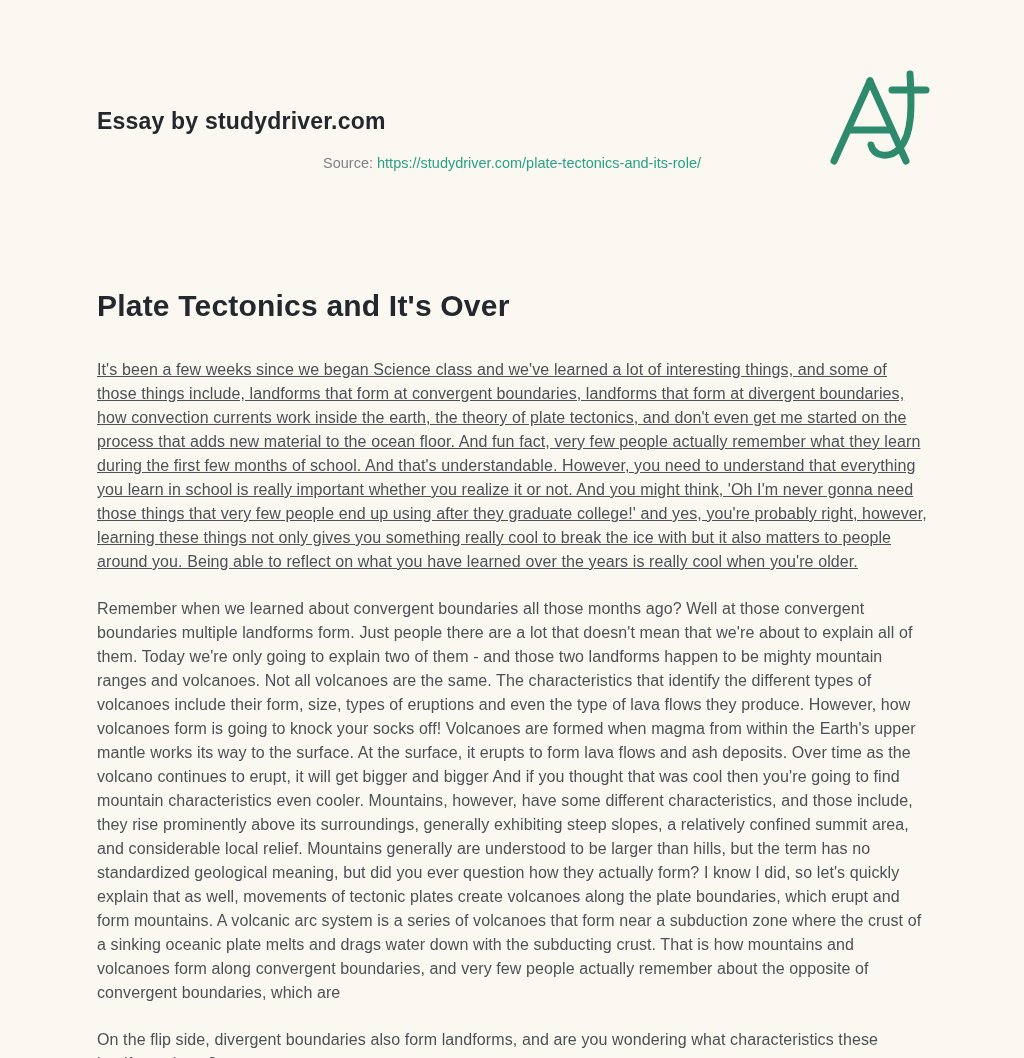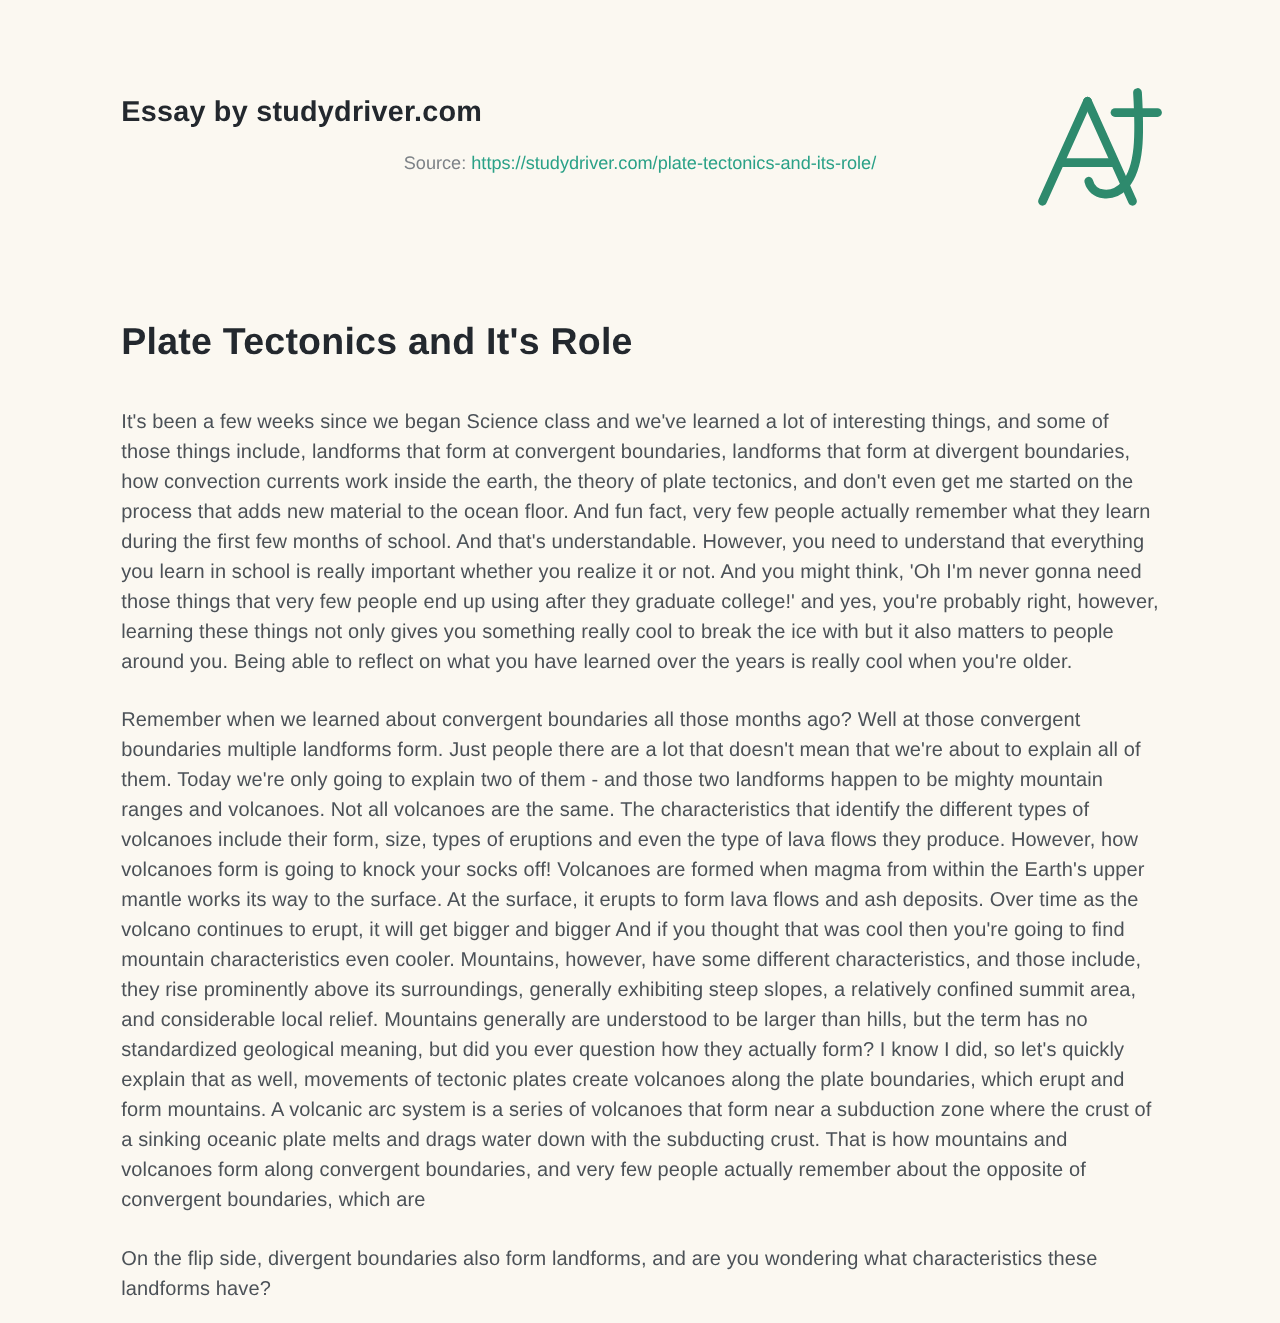--- a/index.html
+++ b/index.html
@@ -10,21 +10,21 @@
     background: #fbf8f1;
     font-family: "Liberation Sans", "DejaVu Sans", sans-serif;
   }
   .page {
     position: relative;
     width: 1024px;
     height: 1058px;
     padding: 0 97px;
   }
   .byline {
-    padding-top: 76px;
+    padding-top: 108px;
     font-size: 23px;
     font-weight: 700;
     color: #23282e;
     letter-spacing: 0.2px;
   }
   .source-row {
     margin-top: 20px;
     font-size: 14.5px;
     color: #7d8287;
     text-align: center;
@@ -49,20 +49,21 @@
   }
   .article-body p {
     margin-top: 23px;
     font-size: 16px;
     line-height: 24px;
     color: #4b5157;
     letter-spacing: 0.1px;
   }
   .article-body p:first-child {
     margin-top: 35px;
+    text-decoration: underline;
   }
 </style>
 </head>
 <body>
 
 <div class="page">
 
   <div class="byline">Essay by studydriver.com</div>
 
   <div class="source-row">
@@ -75,21 +76,21 @@
 
       <path d="M14 93 L50 13"></path>
       <path d="M50 13 L86 93"></path>
       <path d="M30 62 L71 62"></path>
 
       <path d="M90 6 C 92 40, 92 66, 80 80 C 70 91, 54 89, 51 77"></path>
       <path d="M72 22 L106 22"></path>
     </svg>
   </div>
 
-  <h1 class="article-title">Plate Tectonics and It's Role</h1>
+  <h1 class="article-title">Plate Tectonics and It's Over</h1>
 
   <div class="article-body">
     <p>It's been a few weeks since we began Science class and we've learned a lot of interesting things, and some of those things include, landforms that form at convergent boundaries, landforms that form at divergent boundaries, how convection currents work inside the earth, the theory of plate tectonics, and don't even get me started on the process that adds new material to the ocean floor. And fun fact, very few people actually remember what they learn during the first few months of school. And that's understandable. However, you need to understand that everything you learn in school is really important whether you realize it or not. And you might think, 'Oh I'm never gonna need those things that very few people end up using after they graduate college!' and yes, you're probably right, however, learning these things not only gives you something really cool to break the ice with but it also matters to people around you. Being able to reflect on what you have learned over the years is really cool when you're older.</p>
     <p>Remember when we learned about convergent boundaries all those months ago? Well at those convergent boundaries multiple landforms form. Just people there are a lot that doesn't mean that we're about to explain all of them. Today we're only going to explain two of them - and those two landforms happen to be mighty mountain ranges and volcanoes. Not all volcanoes are the same. The characteristics that identify the different types of volcanoes include their form, size, types of eruptions and even the type of lava flows they produce. However, how volcanoes form is going to knock your socks off! Volcanoes are formed when magma from within the Earth's upper mantle works its way to the surface. At the surface, it erupts to form lava flows and ash deposits. Over time as the volcano continues to erupt, it will get bigger and bigger And if you thought that was cool then you're going to find mountain characteristics even cooler. Mountains, however, have some different characteristics, and those include, they rise prominently above its surroundings, generally exhibiting steep slopes, a relatively confined summit area, and considerable local relief. Mountains generally are understood to be larger than hills, but the term has no standardized geological meaning, but did you ever question how they actually form? I know I did, so let's quickly explain that as well, movements of tectonic plates create volcanoes along the plate boundaries, which erupt and form mountains. A volcanic arc system is a series of volcanoes that form near a subduction zone where the crust of a sinking oceanic plate melts and drags water down with the subducting crust. That is how mountains and volcanoes form along convergent boundaries, and very few people actually remember about the opposite of convergent boundaries, which are</p>
     <p>On the flip side, divergent boundaries also form landforms, and are you wondering what characteristics these landforms have?</p>
   </div>
 
 </div>
 
 </body></html>

